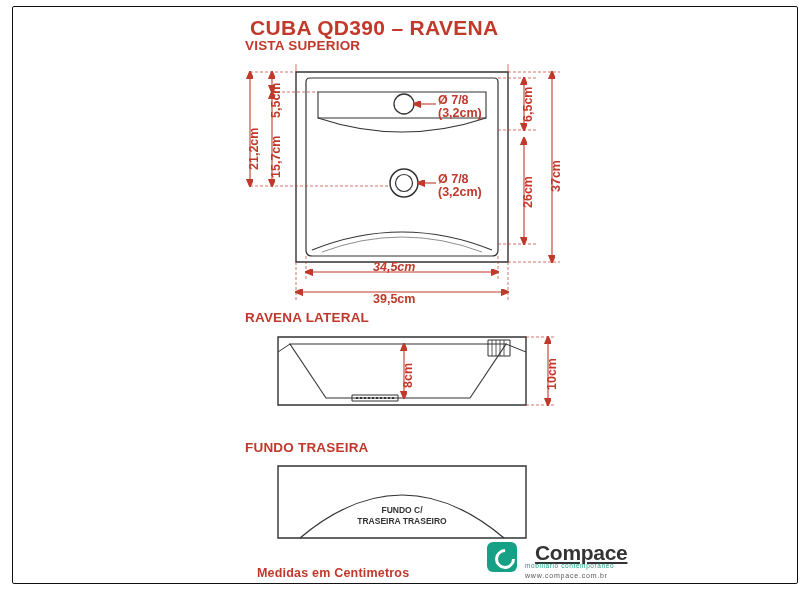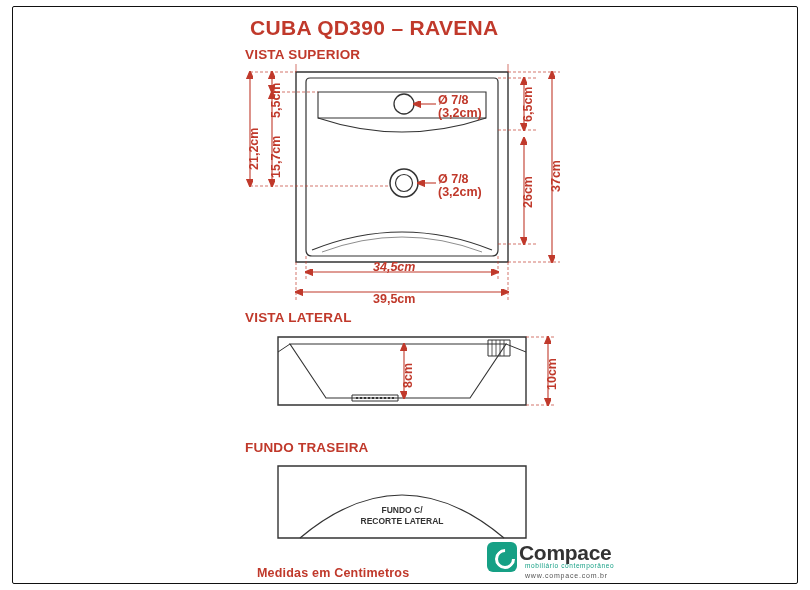--- a/index.html
+++ b/index.html
@@ -38,21 +38,21 @@
     color: #c0392b;
     letter-spacing: 0.3px;
   }
   .section-label {
     position: absolute;
     font-size: 13.5px;
     font-weight: bold;
     color: #c0392b;
     letter-spacing: 0.2px;
   }
-  .lbl-sup  { left: 245px; top: 47px; }
+  .lbl-sup  { left: 245px; top: 38px; }
   .lbl-lat  { left: 245px; top: 310px; }
   .lbl-tra  { left: 245px; top: 440px; }
   .lbl-med  { left: 249px; top: 566px; font-size: 12.5px; padding-left: 8px; }
 
   .dim {
     position: absolute;
     font-size: 12.5px;
     font-weight: bold;
     color: #c0392b;
     white-space: pre;
@@ -96,26 +96,27 @@
     position: absolute;
     left: 8px; top: 7px;
     width: 14px; height: 14px;
     border: 3px solid #ffffff;
     border-radius: 50%;
     border-right-color: transparent;
     transform: rotate(-45deg);
   }
   .logo-word {
     position: absolute;
-    left: 32px;
+    left: 48px;
     top: -1px;
     font-size: 21px;
     font-weight: bold;
     color: #333;
     letter-spacing: -0.3px;
+    text-decoration: underline;
   }
   .logo-sub {
     position: absolute;
     left: 38px;
     top: 20px;
     font-size: 6.5px;
     color: #16a085;
     letter-spacing: 0.6px;
   }
   .logo-url {
@@ -130,21 +131,21 @@
 </head>
 <body>
 
 <div id="sheet">
 
   <div class="frame"></div>
 
   <div class="title">CUBA QD390 – RAVENA</div>
 
   <div class="section-label lbl-sup">VISTA SUPERIOR</div>
-  <div class="section-label lbl-lat">VISTA LATERAL</div>
+  <div class="section-label lbl-lat">RAVENA LATERAL</div>
   <div class="section-label lbl-tra">FUNDO TRASEIRA</div>
   <div class="section-label lbl-med">Medidas em Centimetros</div>
 
   <svg class="draw" viewBox="0 0 810 590">
     <g stroke="#333" fill="none" stroke-width="1.4">
 
       <path d="M296,72 L508,72 L508,262 L296,262 Z"></path>
 
       <path d="M310,78
                L494,78
@@ -253,21 +254,21 @@
   <div class="dim vert" style="left:522px; top:208px;">26cm</div>
   <div class="dim vert" style="left:550px; top:192px;">37cm</div>
 
   <div class="dim" style="left:373px; top:261px;font-style:italic;">34,5cm</div>
   <div class="dim" style="left:373px; top:293px;">39,5cm</div>
 
   <div class="dim vert" style="left:402px; top:388px;">8cm</div>
   <div class="dim vert" style="left:546px; top:390px;">10cm</div>
 
   <div class="note" style="left:332px; top:505px; width:140px;">FUNDO C/
-RECORTE LATERAL</div>
+TRASEIRA TRASEIRO</div>
 
   <div class="logo-box">
     <div class="logo-mark"></div>
     <div class="logo-word">Compace</div>
     <div class="logo-sub">mobiliário contemporâneo</div>
     <div class="logo-url">www.compace.com.br</div>
   </div>
 
 </div>
 

